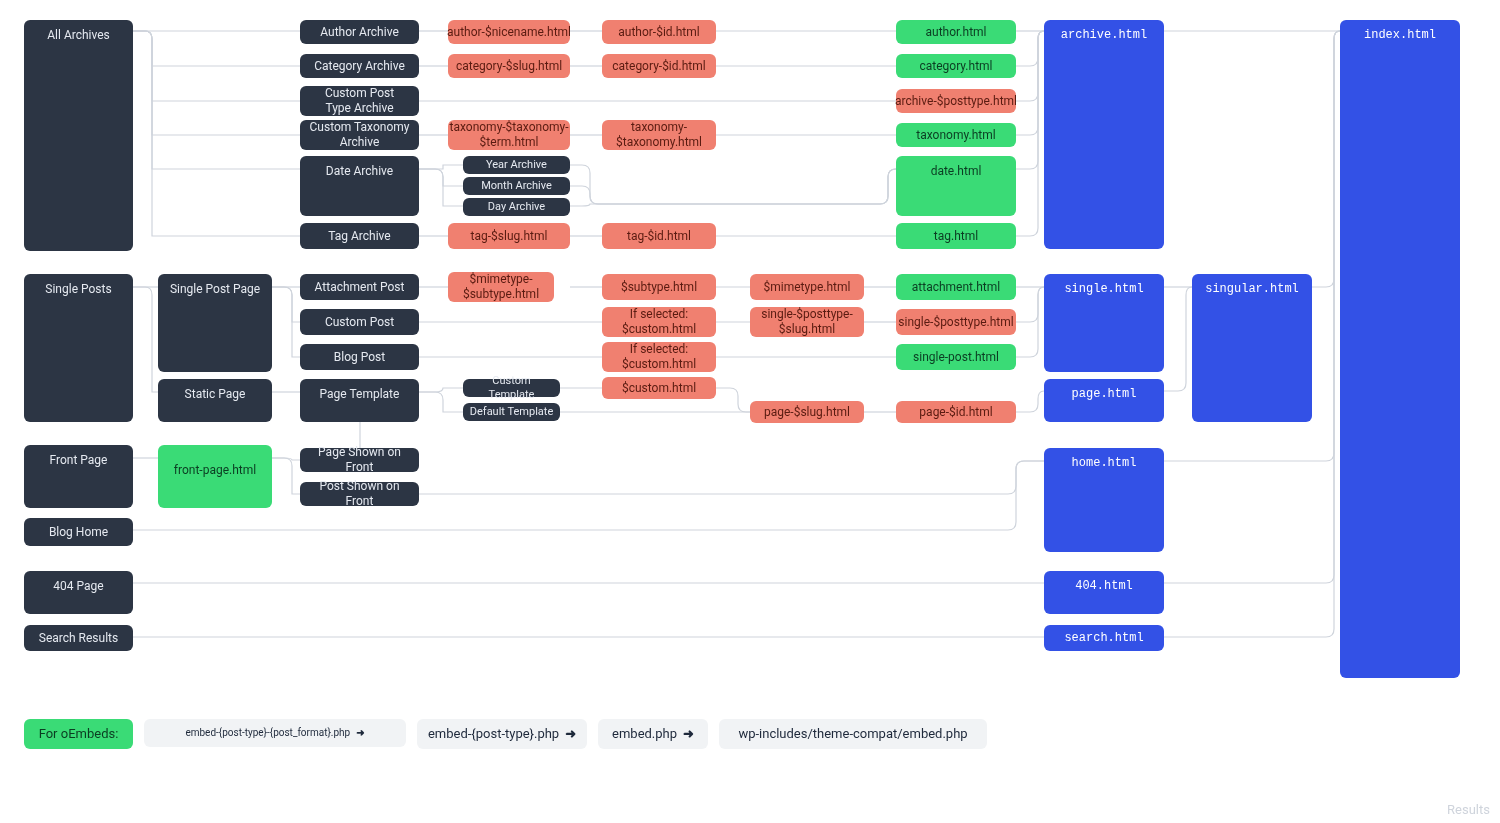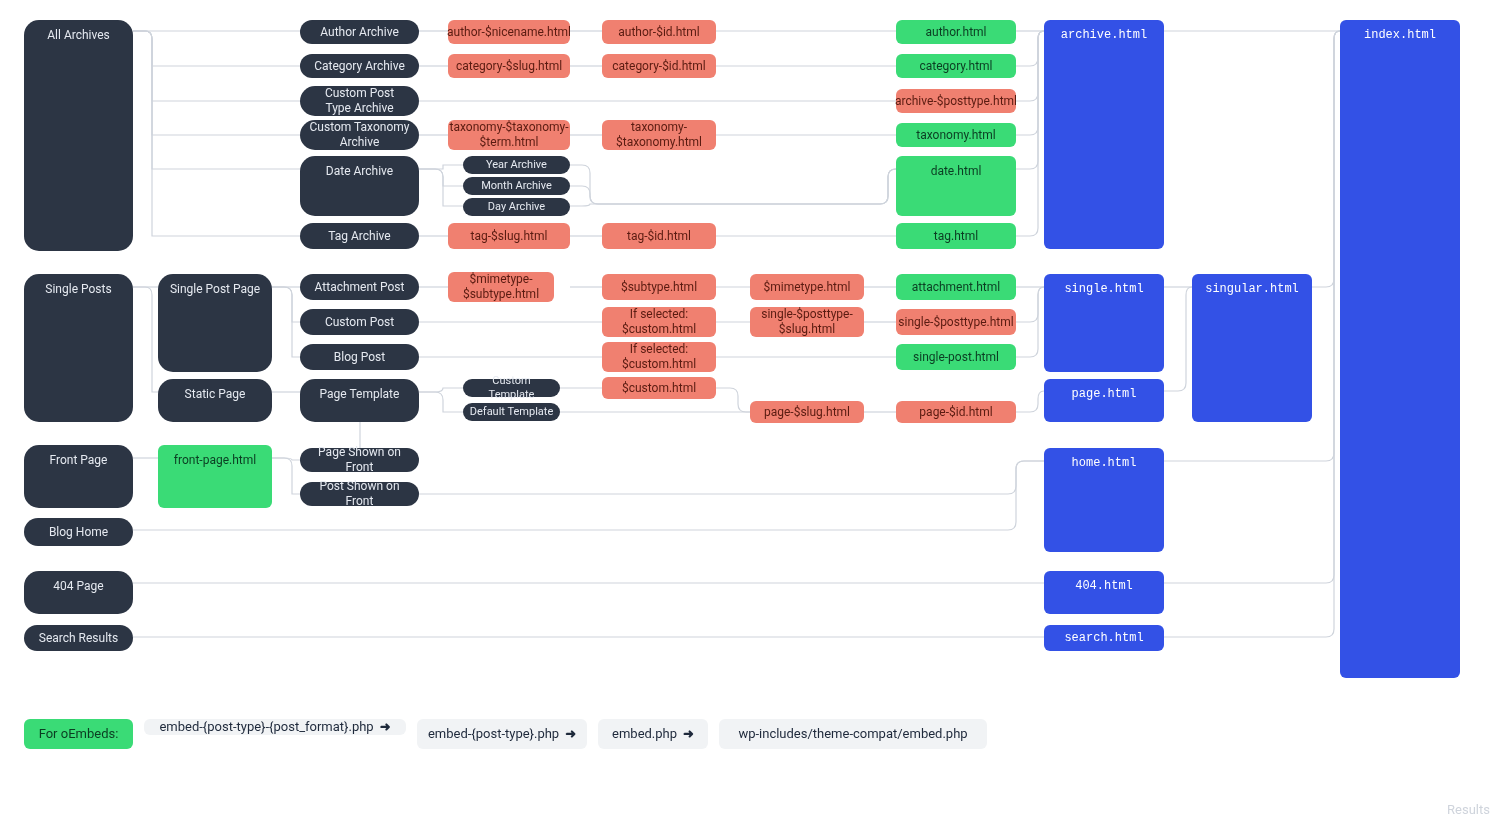--- a/index.html
+++ b/index.html
@@ -1,18 +1,18 @@
 <!DOCTYPE html>
 <html><head>
 <meta charset="utf-8">
 <style>
   html,body{margin:0;padding:0;background:#fff;font-family:-apple-system,BlinkMacSystemFont,"Segoe UI",Roboto,Arial,sans-serif;font-size:12px;color:#1e293b;}
   .canvas{position:relative;width:1500px;height:823px;}
   .box{position:absolute;border-radius:6px;display:flex;align-items:center;justify-content:center;text-align:center;padding:4px 6px;box-sizing:border-box;line-height:1.25;}
-  .dark{background:#2c3544;color:#e5e9f0;border-radius:15px;}
+  .dark{background:#2c3544;color:#e5e9f0;}
   .blue{background:#3351e6;color:#fff;font-family:Liberation Mono, monospace;}
   .green{background:#3adb76;color:#0b3d22;}
   .orange{background:#f08070;color:#5a1b11;}
   .gray{background:#f1f3f5;color:#1e293b;}
   svg.wires{position:absolute;left:0;top:0;width:1500px;height:823px;pointer-events:none;}
   path{fill:none;stroke:#cfd4dc;stroke-width:1.2;}
   .arrow{font-weight:600;margin-left:6px;}
   .legend{position:absolute;left:24px;top:772px;display:flex;gap:28px;align-items:center;font-size:14px;}
   .sw{width:20px;height:20px;border-radius:4px;display:inline-block;margin-right:10px;vertical-align:middle;}
   .leg-item{display:flex;align-items:center;}
@@ -137,21 +137,21 @@
 <div class="box dark" style="left:24px;top:625px;width:109px;height:26px">
       <span>Search Results</span>
     </div>
 
 <div class="box dark" style="left:158px;top:274px;width:114px;height:98px;align-items:flex-start;padding-top:8px">
       <span>Single Post Page</span>
     </div>
 <div class="box dark" style="left:158px;top:379px;width:114px;height:43px;align-items:flex-start;padding-top:8px">
       <span>Static Page</span>
     </div>
-<div class="box green" style="left:158px;top:445px;width:114px;height:63px;align-items:flex-start;padding-top:8px">
+<div class="box green" style="left:158px;top:445px;width:114px;height:63px;align-items:flex-start;padding-top:18px">
       <span>front-page.html</span>
     </div>
 
 <div class="box dark" style="left:300px;top:20px;width:119px;height:24px">
       <span>Author Archive</span>
     </div>
 <div class="box dark" style="left:300px;top:54px;width:119px;height:24px">
       <span>Category Archive</span>
     </div>
 <div class="box dark" style="left:300px;top:86px;width:119px;height:30px;white-space:pre-line"><span>Custom Post
@@ -297,21 +297,21 @@
       <span>singular.html</span>
     </div>
 
 <div class="box blue" style="left:1340px;top:20px;width:120px;height:658px;align-items:flex-start;padding-top:8px">
       <span>index.html</span>
     </div>
 
 <div class="box green" style="left:24px;top:719px;width:109px;height:30px;font-size:13px">
       <span>For oEmbeds:</span>
     </div>
-<div class="box gray" style="left:144px;top:719px;width:262px;height:16px;font-size:13px">
+<div class="box gray" style="left:144px;top:719px;width:262px;height:28px;font-size:10px">
       <span>embed-{post-type}-{post_format}.php</span>
       <span class="arrow">➜</span>
     </div>
 <div class="box gray" style="left:417px;top:719px;width:170px;height:30px;font-size:13px">
       <span>embed-{post-type}.php</span>
       <span class="arrow">➜</span>
     </div>
 <div class="box gray" style="left:598px;top:719px;width:110px;height:30px;font-size:13px">
       <span>embed.php</span>
       <span class="arrow">➜</span>

